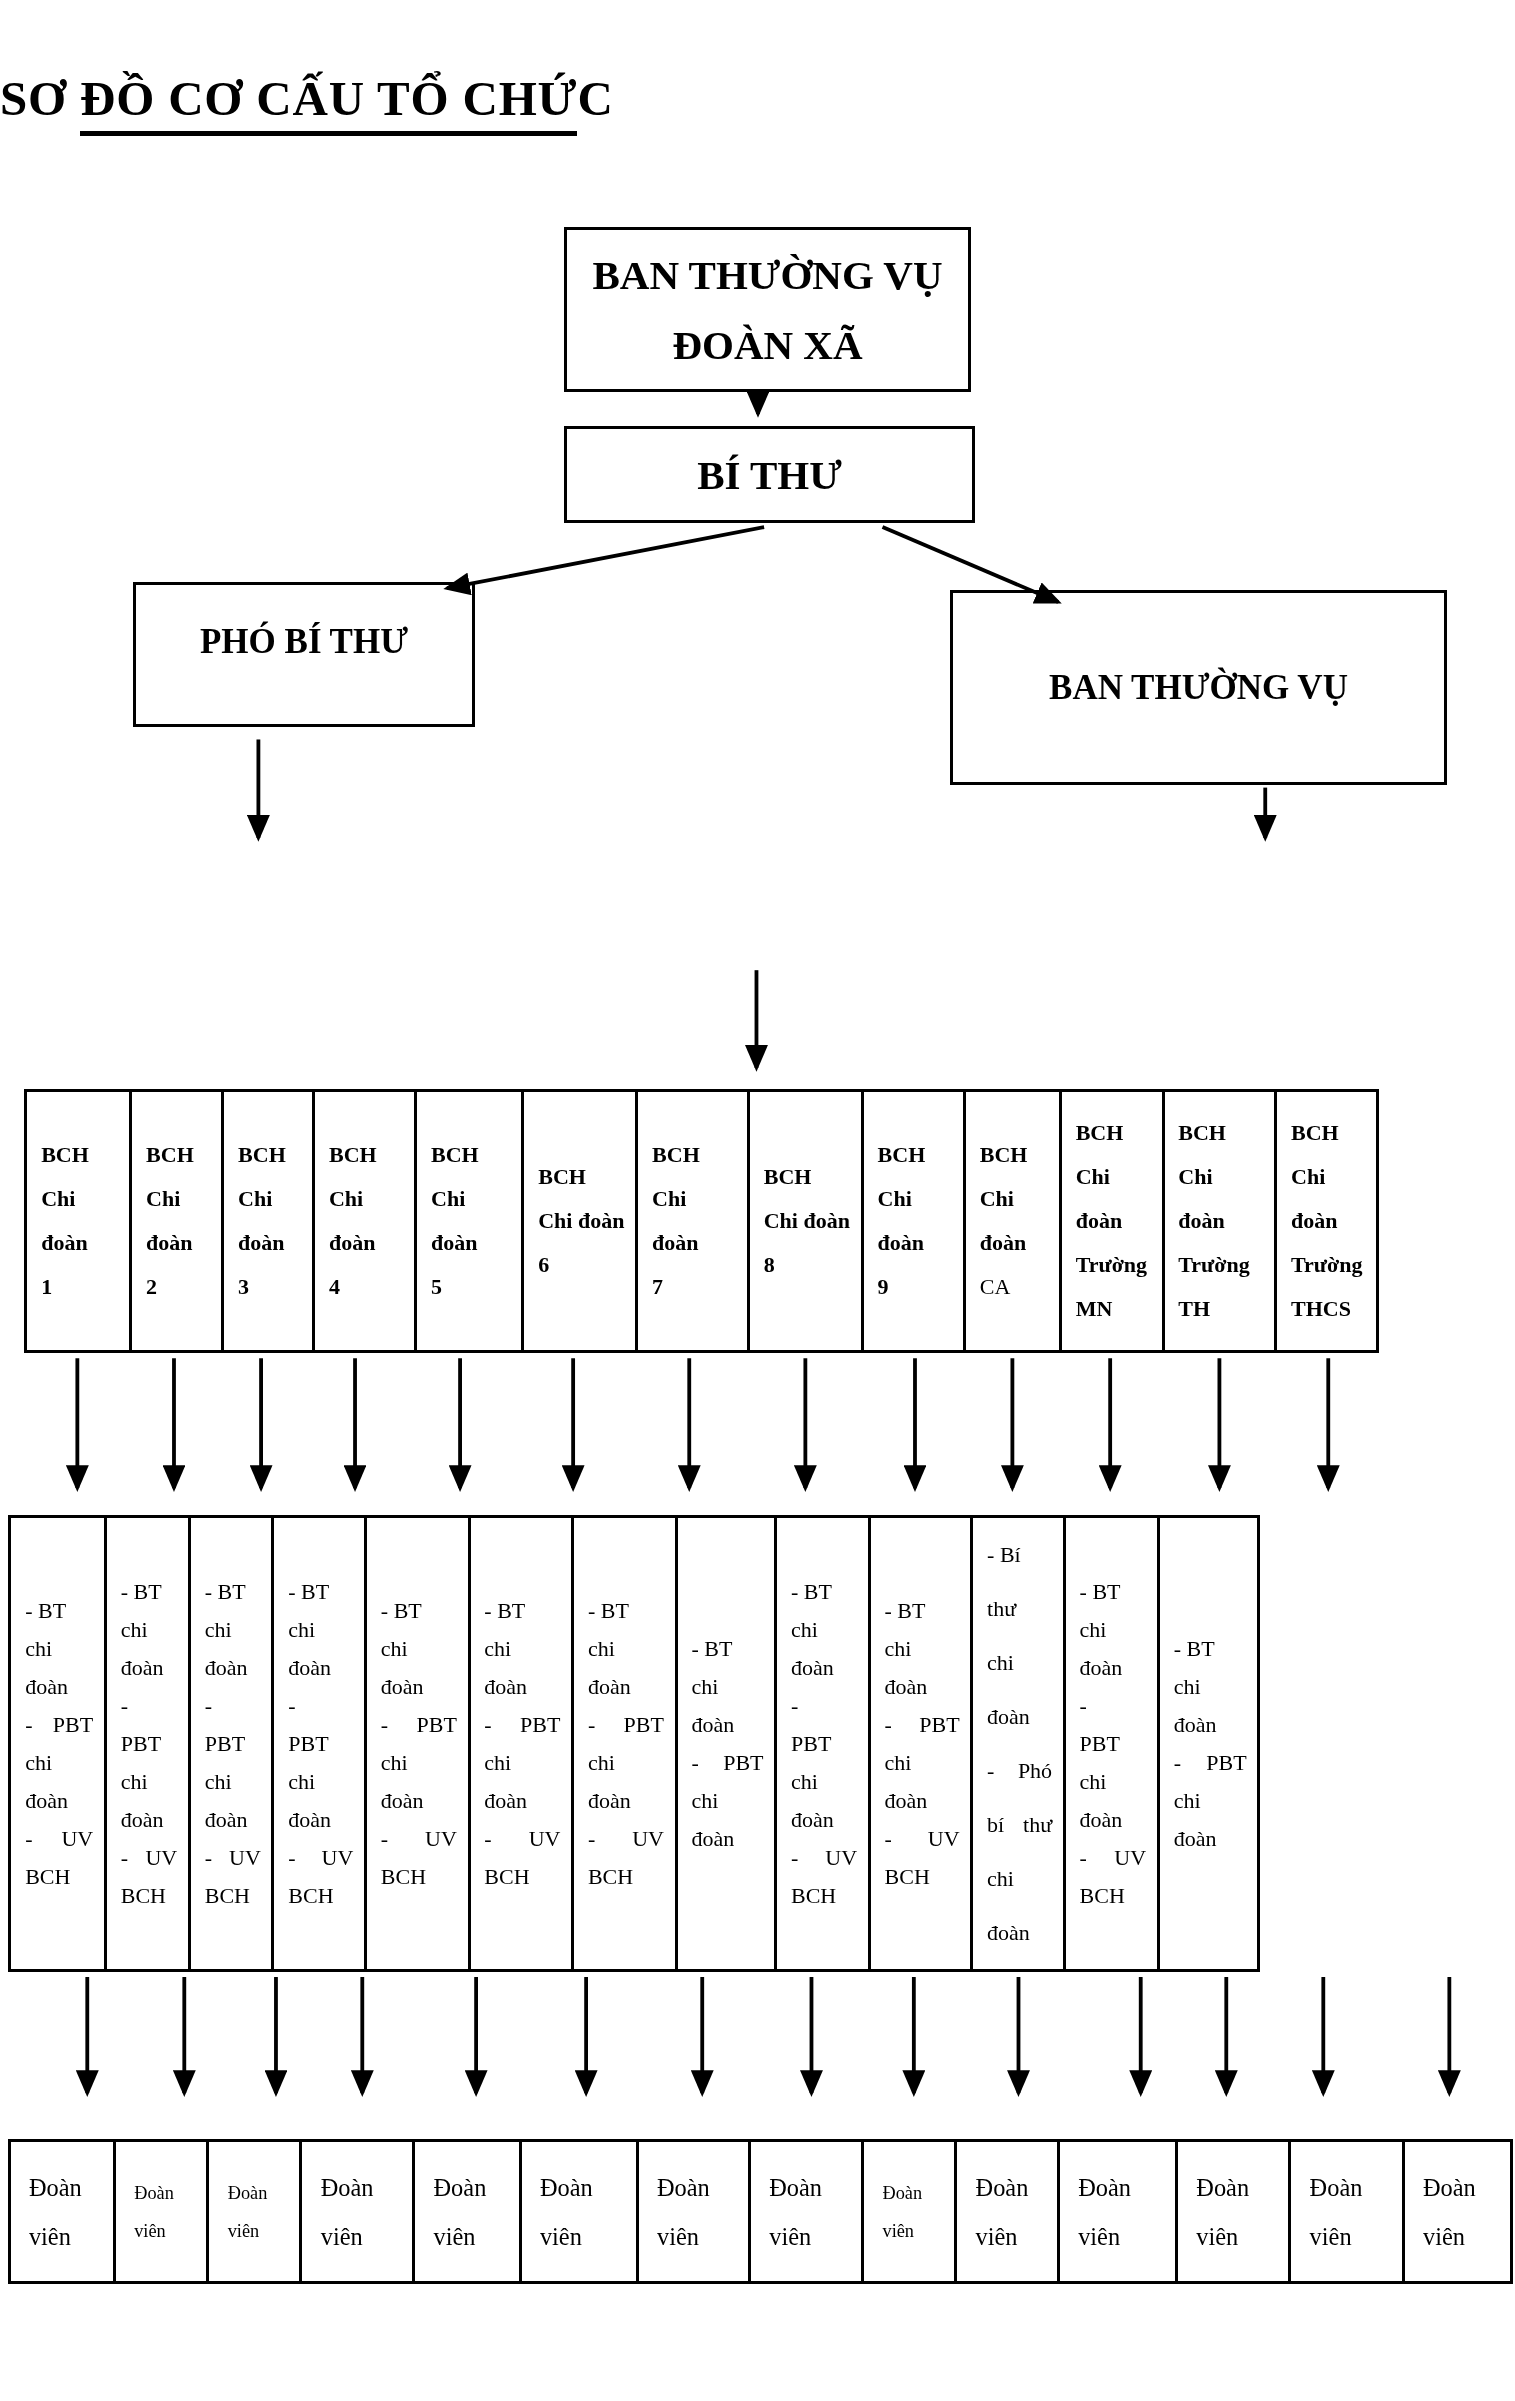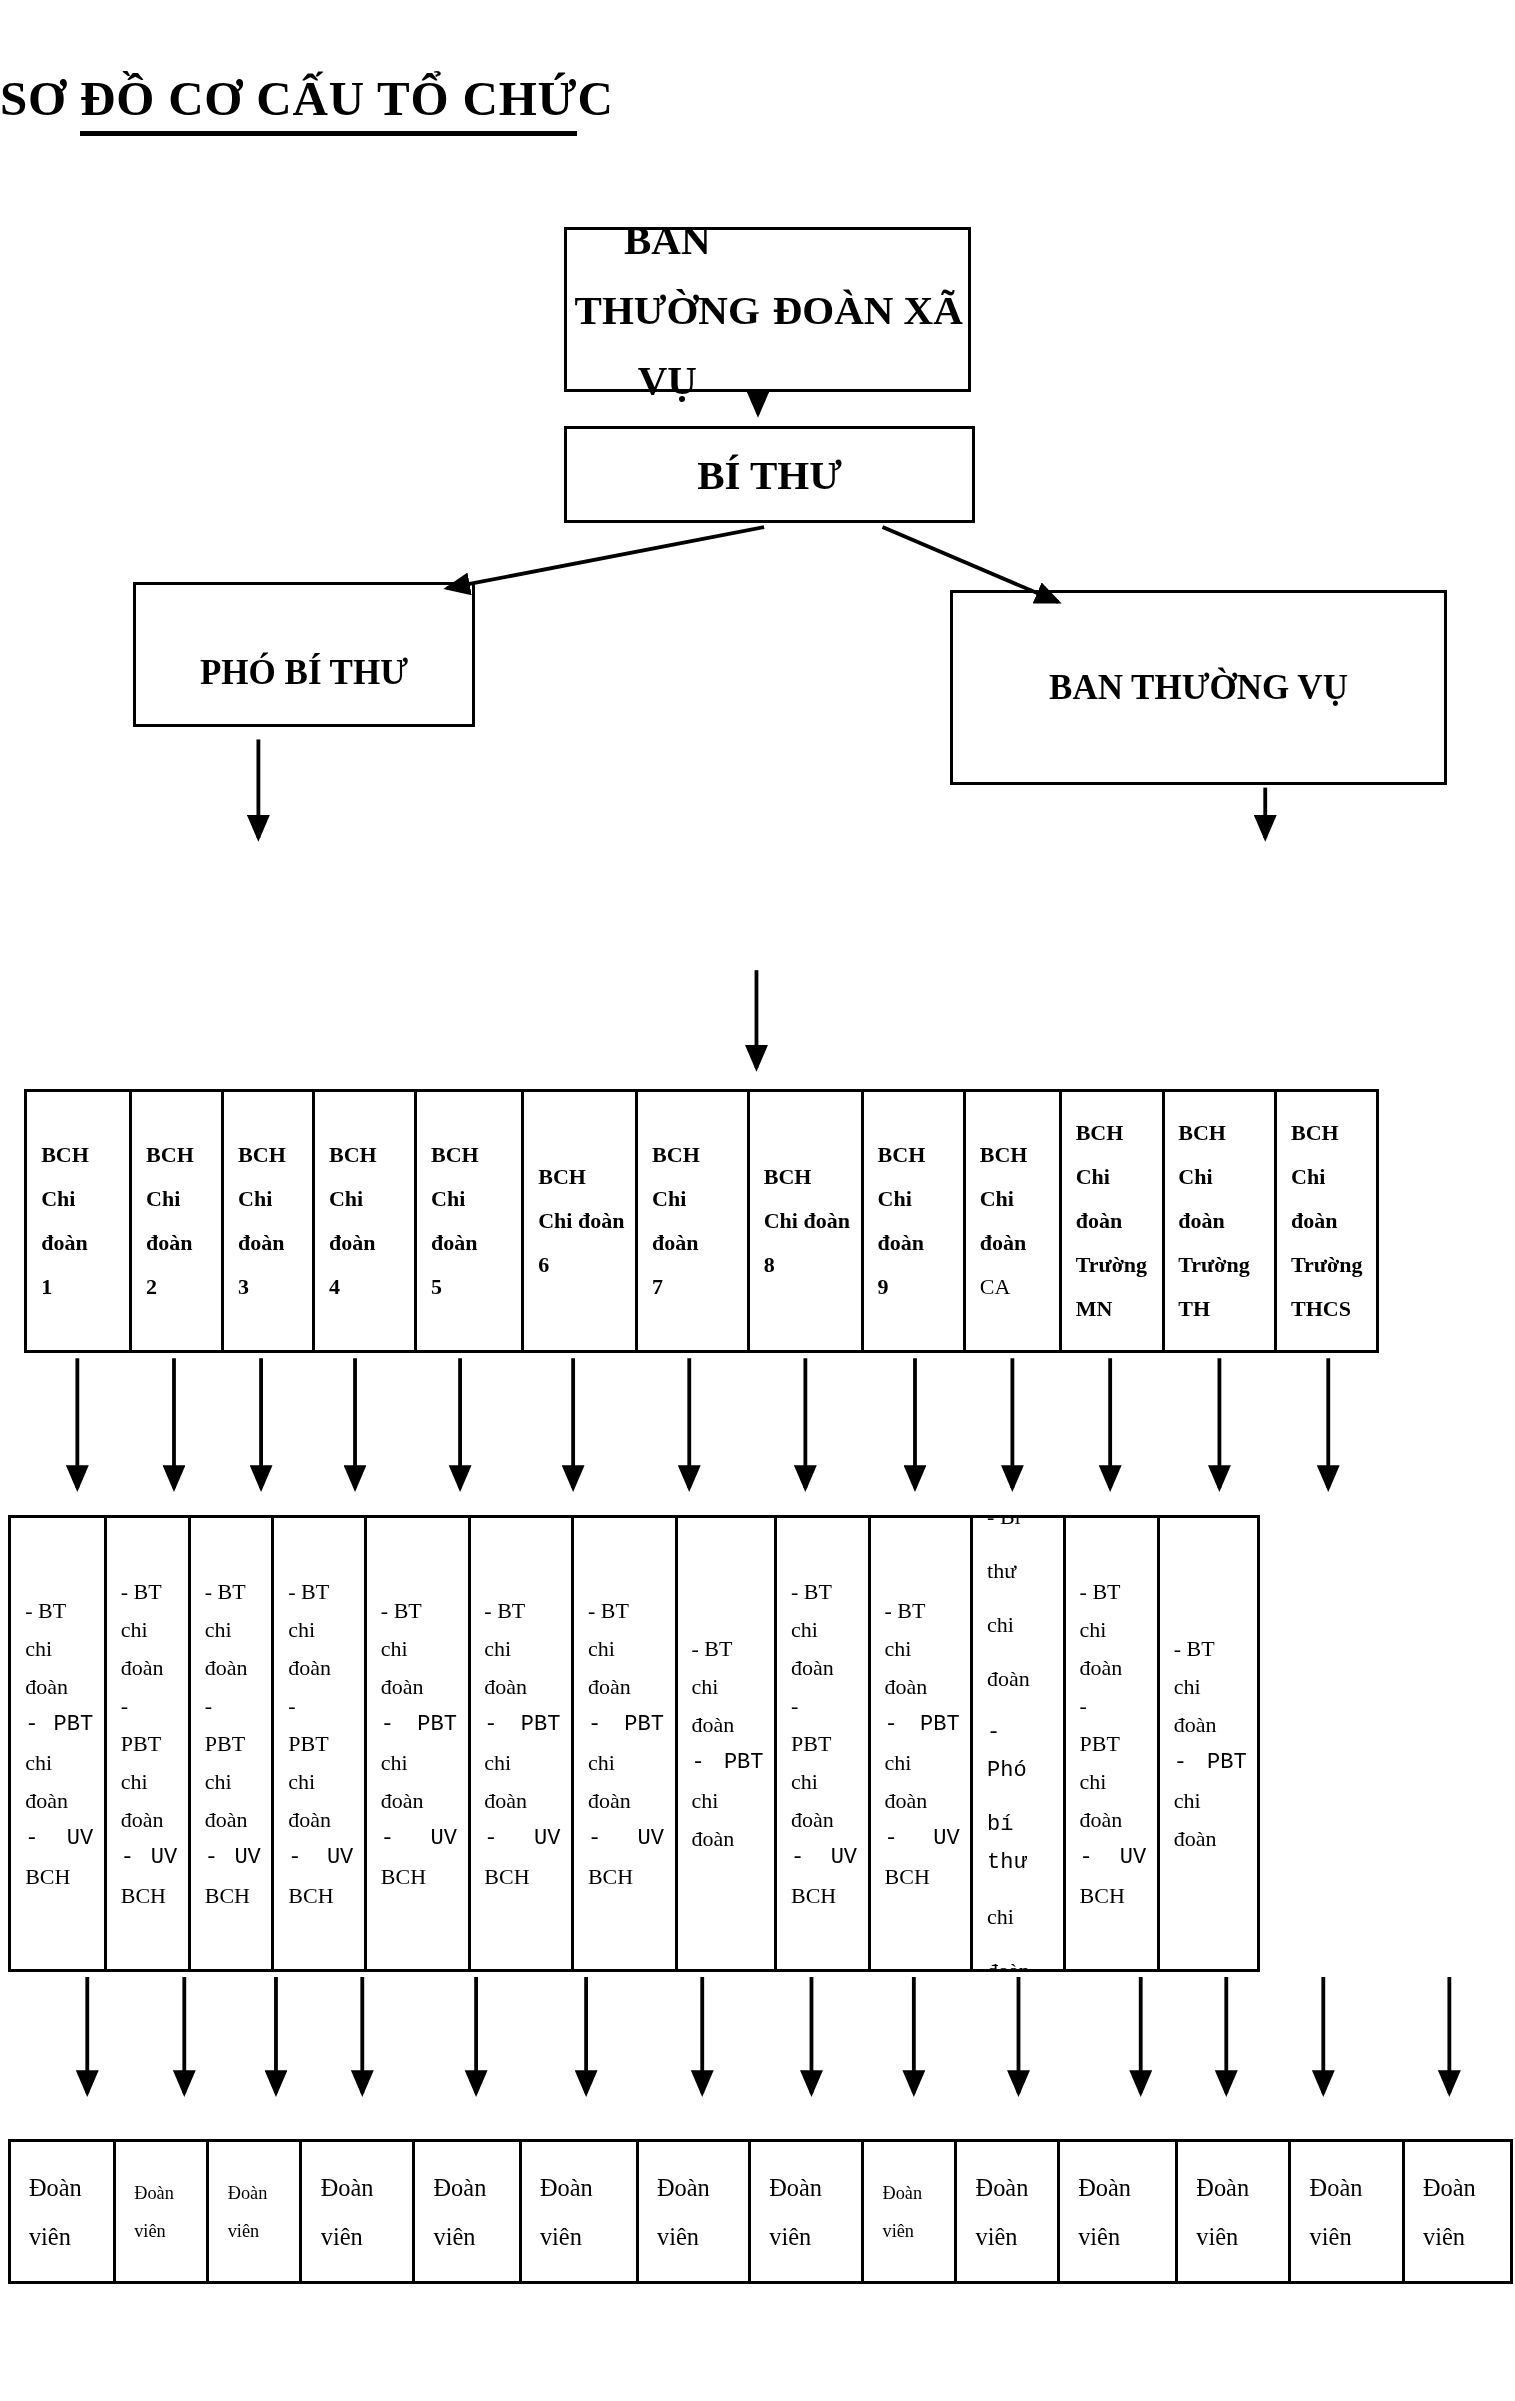--- a/index.html
+++ b/index.html
@@ -6,41 +6,41 @@
   body{font-family:"Liberation Serif","DejaVu Serif",serif;color:#000;}
   #canvas{position:relative;width:1516px;height:2401px;background:#fff;overflow:hidden;}
 
   
   .title{position:absolute;top:70px;left:0;width:100%;text-align:left;
          font-size:49px;font-weight:bold;letter-spacing:0.8px;white-space:nowrap;}
   .title .u{border-bottom:5.3px solid #000;padding-bottom:5.3px;}
 
   
   .box{position:absolute;border:3.1px solid #000;background:#fff;box-sizing:border-box;
-       display:flex;flex-direction:row;justify-content:center;align-items:center;
+       display:flex;flex-direction:column;justify-content:center;align-items:center;
        text-align:center;font-weight:bold;}
   .box div{width:100%;}
   .top-box{left:564px;top:227px;width:407px;height:165px;font-size:41px;line-height:70px;}
   .bithu-box{left:564px;top:426px;width:411px;height:97px;font-size:41px;justify-content:center;}
   .deputy-box{left:133px;top:582px;width:342px;height:145px;font-size:35px;
               justify-content:flex-start;padding-top:37px;}
   .member-box{left:950px;top:590px;width:497px;height:195px;font-size:35px;line-height:83px;}
   .exec-box{left:24.4px;top:861px;width:1451px;height:100px;font-size:38px;letter-spacing:0.8px;}
 
   
   .row{position:absolute;display:flex;border:3.1px solid #000;box-sizing:border-box;background:#fff;}
   .cell{box-sizing:border-box;border-right:3.1px solid #000;display:flex;flex-direction:column;
         justify-content:center;padding:4.6px 10.7px 4.6px 13.8px;overflow:hidden;}
   .cell:last-child{border-right:none;}
   .bch-row{left:24.4px;top:1089px;width:1355px;height:264px;}
   .bch-row .cell{font-weight:bold;font-size:22px;line-height:44px;}
   .bch-row .plain{font-weight:normal;}
   .detail-row{left:8.4px;top:1515px;width:1252px;height:457px;}
   .detail-row .cell{font-size:22px;line-height:38px;}
-  .line.j{text-align:justify;text-align-last:justify;font-family:Liberation Mono, monospace;}
+  .line.j{text-align:justify;text-align-last:justify;}
   .member-row{left:7.6px;top:2139px;width:1505px;height:145px;}
   .member-row .cell{font-size:24.4px;line-height:49px;padding-left:18.3px;}
   .member-row .cell.small{font-size:18.3px;line-height:38px;}
 
   
   #arrows{position:absolute;left:0;top:0;width:1516px;height:2401px;pointer-events:none;}
 </style>
 </head>
 <body>
 

